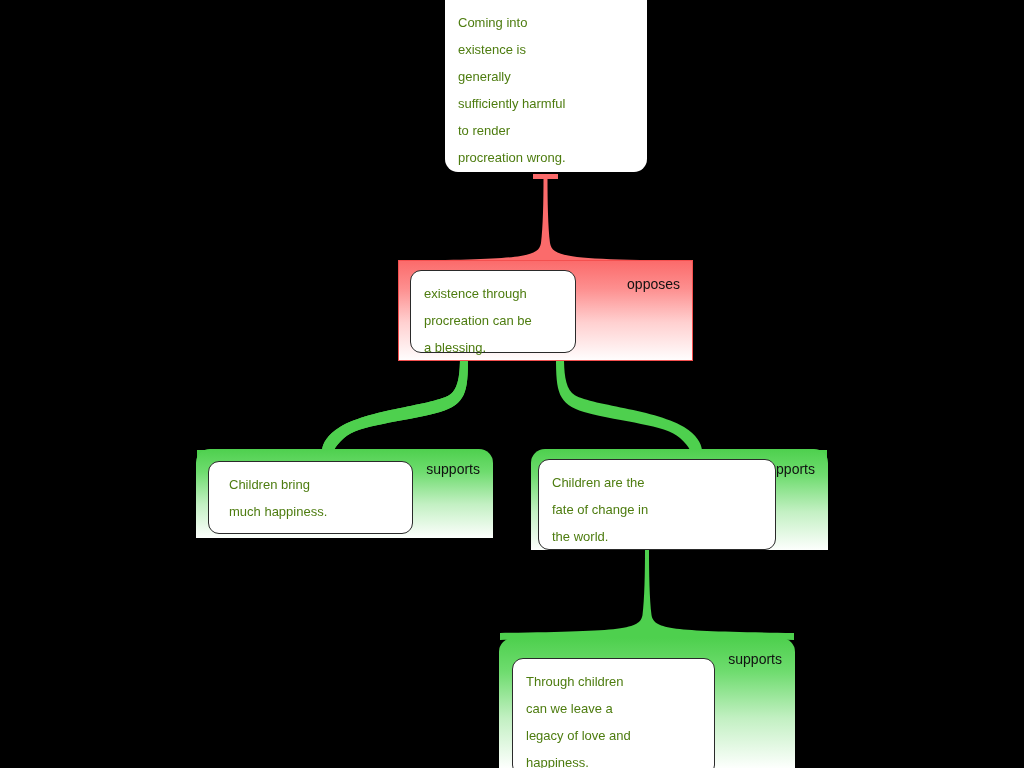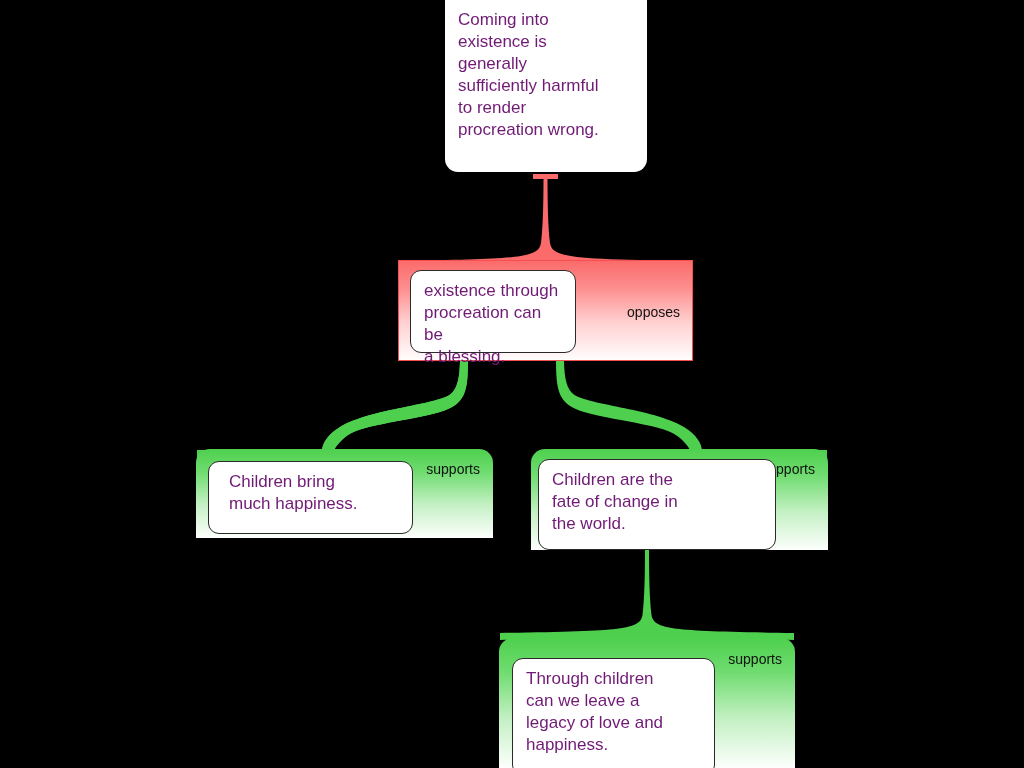--- a/index.html
+++ b/index.html
@@ -62,23 +62,23 @@
     border: 1px solid #2a2a2a;
     border-radius: 11px;
     box-sizing: border-box;
     padding: 9px 13px 10px 13px;
   }
   .card.root {
     border: none;
     border-radius: 0 0 13px 13px;
   }
   .card-text {
-    font-size: 17px;
-    line-height: 22px;
-    color: #701a75;
+    font-size: 13px;
+    line-height: 27px;
+    color: #4d7c0f;
     white-space: pre-line;
   }
 </style>
 </head>
 <body>
 
 <div id="canvas">
 
   <svg id="connectors" viewBox="0 0 1024 768" xmlns="http://www.w3.org/2000/svg">
 
@@ -142,21 +142,21 @@
   <div class="card root" style="left:445px; top:-8px; width:202px; height:180px;">
     <div class="card-text" style="padding-top:8px;">Coming into
 existence is
 generally
 sufficiently harmful
 to render
 procreation wrong.</div>
   </div>
 
   <div class="panel opposes" style="left:398px; top:260px; width:295px; height:101px;">
-    <span class="relation-label" style="right:12px; top:16px;margin-top:28px;">opposes</span>
+    <span class="relation-label" style="right:12px; top:16px;">opposes</span>
   </div>
   <div class="card" style="left:410px; top:270px; width:166px; height:83px;">
     <div class="card-text">existence through
 procreation can be
 a blessing.</div>
   </div>
 
   <div class="panel supports" style="left:196px; top:449px; width:297px; height:89px;">
     <span class="relation-label" style="right:13px; top:13px;">supports</span>
   </div>

